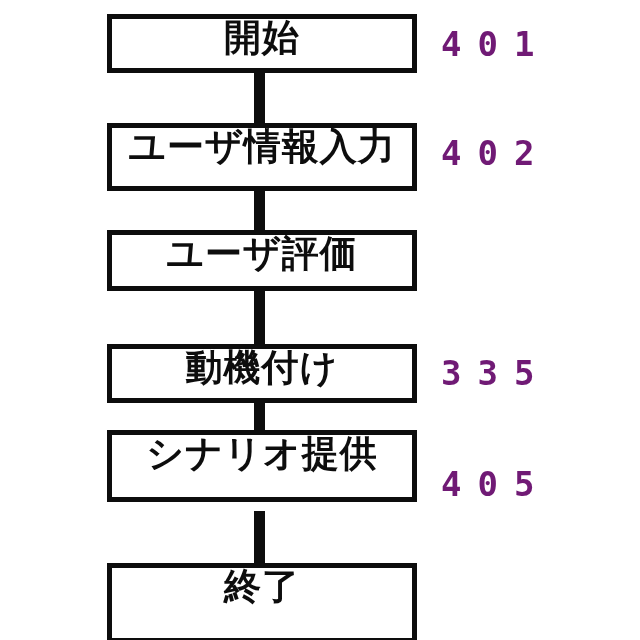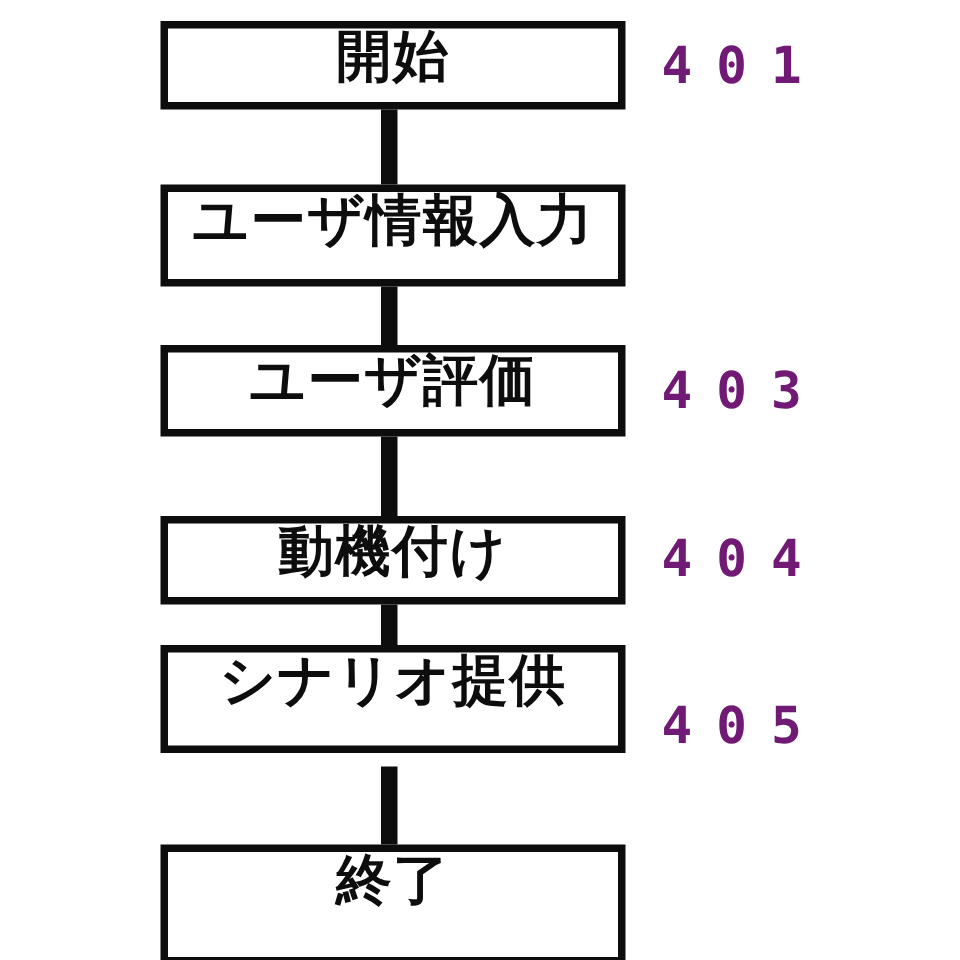--- a/index.html
+++ b/index.html
@@ -70,30 +70,30 @@
   <div class="connector" style="top:511px; height:55px;"></div>
 
   <div class="flow-box" style="top:14px; height:59px;">
     <span class="box-label">開始</span>
   </div>
   <div class="ref-number" style="top:14px; height:59px;">401</div>
 
   <div class="flow-box" style="top:123px; height:68px;">
     <span class="box-label">ユーザ情報入力</span>
   </div>
+  <div class="ref-number" style="top:123px; height:60px;">402</div>
 
-  <div class="flow-box" style="top:230px; height:61px;">
+  <div class="flow-box" style="top:230px; height:61px;font-family:Liberation Serif, serif;">
     <span class="box-label">ユーザ評価</span>
   </div>
-  <div class="ref-number" style="top:230px; height:61px;">403</div>
 
   <div class="flow-box" style="top:344px; height:59px;">
     <span class="box-label">動機付け</span>
   </div>
-  <div class="ref-number" style="top:343px; height:59px;">404</div>
+  <div class="ref-number" style="top:343px; height:59px;">335</div>
 
   <div class="flow-box" style="top:430px; height:72px;">
     <span class="box-label">シナリオ提供</span>
   </div>
   <div class="ref-number" style="top:454px; height:60px;">405</div>
 
   <div class="flow-box" style="top:563px; height:80px;">
     <span class="box-label">終了</span>
   </div>
 

